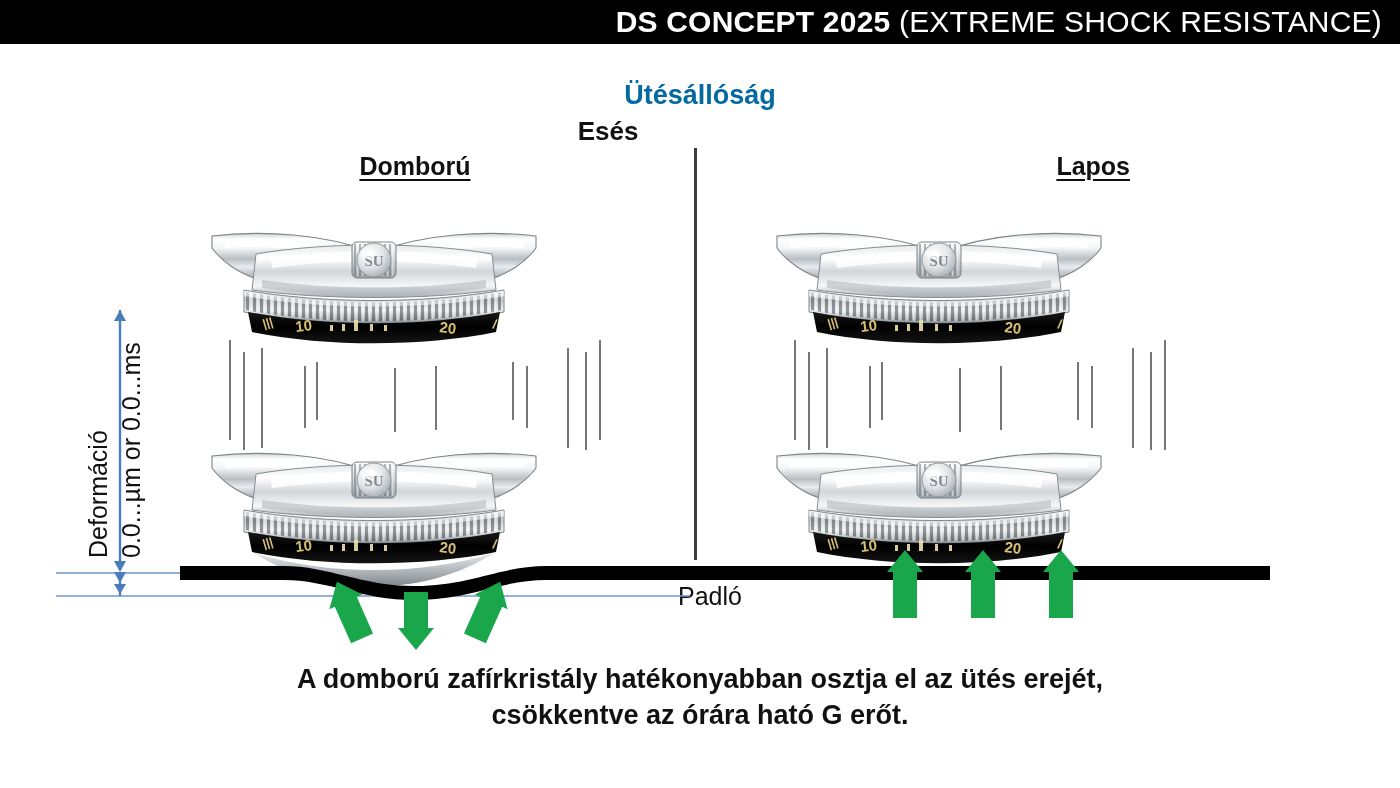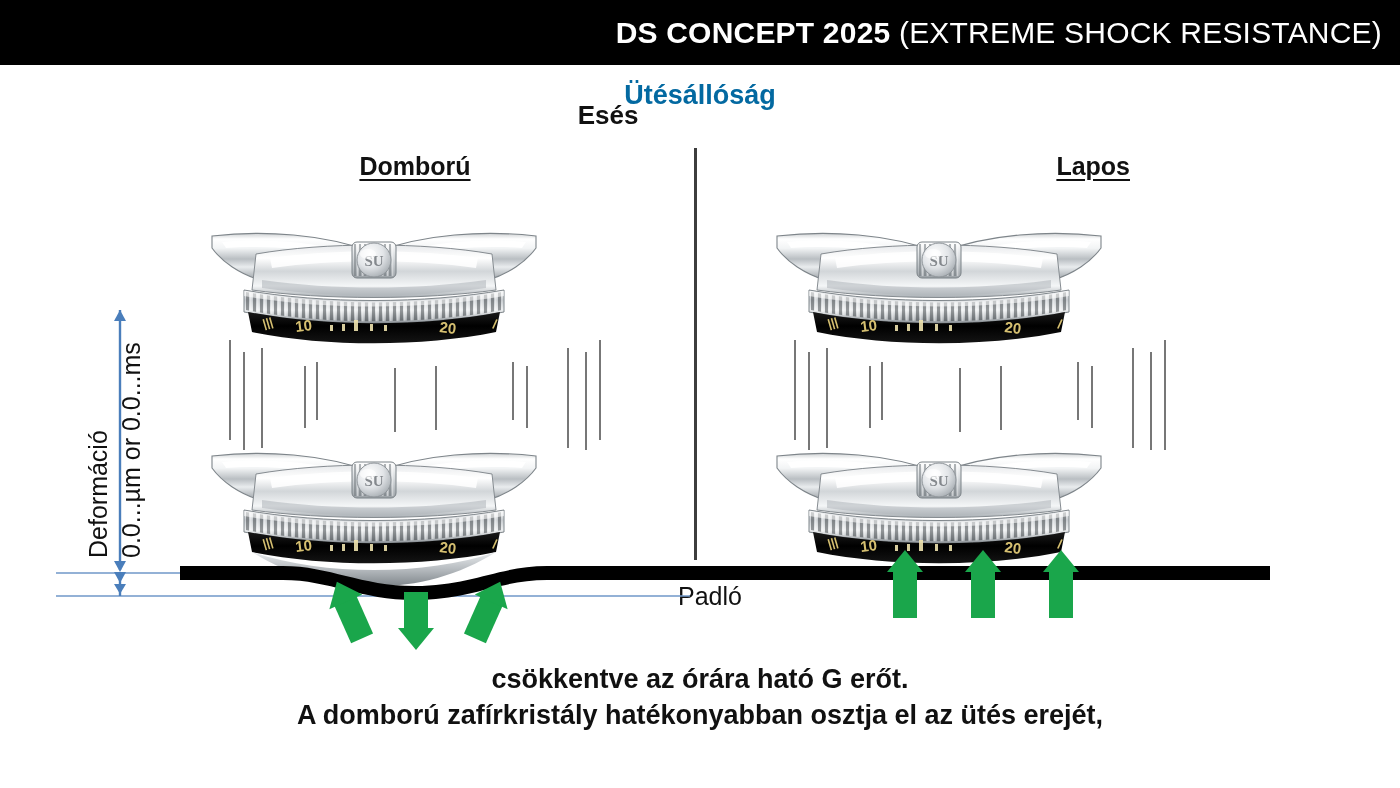--- a/index.html
+++ b/index.html
@@ -1,27 +1,27 @@
 <!DOCTYPE html>
 <html><head>
 <meta charset="utf-8">
 <style>
   html,body{margin:0;padding:0;background:#fff;}
   body{width:1400px;height:788px;position:relative;overflow:hidden;
        font-family:"Liberation Sans",sans-serif;color:#000;}
 
-  #header{position:absolute;left:0;top:0;width:1400px;height:65px;background:#000;}
+  #header{position:absolute;left:0;top:0;width:1400px;height:44px;background:#000;}
   #header-title{position:absolute;right:18px;top:50%;transform:translateY(-50%);
       color:#fff;font-size:30px;font-weight:bold;white-space:nowrap;letter-spacing:.2px;}
   #header-title .paren{font-weight:normal;}
 
   .ctr{position:absolute;text-align:center;white-space:nowrap;}
 
   #shock-title{left:0;top:80px;width:1400px;font-size:27px;font-weight:bold;color:#0369a1;}
-  #drop-title{left:0;top:100px;width:1216px;font-size:26px;font-weight:bold;color:#111;}
+  #drop-title{left:0;top:116px;width:1216px;font-size:26px;font-weight:bold;color:#111;}
 
   .col-head{font-size:25px;font-weight:bold;text-decoration:underline;
             text-underline-offset:4px;color:#111;}
   #head-convex{left:265;top:152px;width:300px;}
   #head-flat{left:830px;top:152px;width:300px;text-align:right;}
 
   #divider{position:absolute;left:694px;top:148px;width:3px;height:412px;background:#3d3d3d;}
 
   #floor-label{position:absolute;left:610px;top:582px;width:200px;text-align:center;
                font-size:25px;color:#111;}
@@ -54,22 +54,22 @@
 <div class="ctr col-head" id="head-flat">Lapos</div>
 
 <div id="divider"></div>
 
 <div class="axis-text" id="axis-label-1">Deformáció</div>
 <div class="axis-text" id="axis-label-2">0.0...µm or 0.0...ms</div>
 
 <div id="floor-label">Padló</div>
 
 <div id="caption">
+  <div>A domború zafírkristály hatékonyabban osztja el az ütés erejét,</div>
   <div>csökkentve az órára ható G erőt.</div>
-  <div>A domború zafírkristály hatékonyabban osztja el az ütés erejét,</div>
 </div>
 
 <svg class="vis" viewBox="0 0 1400 788">
   <defs>
     <linearGradient id="lugG" x1="0" y1="0" x2="0" y2="1">
       <stop offset="0%" stop-color="#cfd2d4"></stop>
       <stop offset="12%" stop-color="#ffffff"></stop>
       <stop offset="32%" stop-color="#f2f4f5"></stop>
       <stop offset="55%" stop-color="#b9bec2"></stop>
       <stop offset="72%" stop-color="#e9ecee"></stop>

